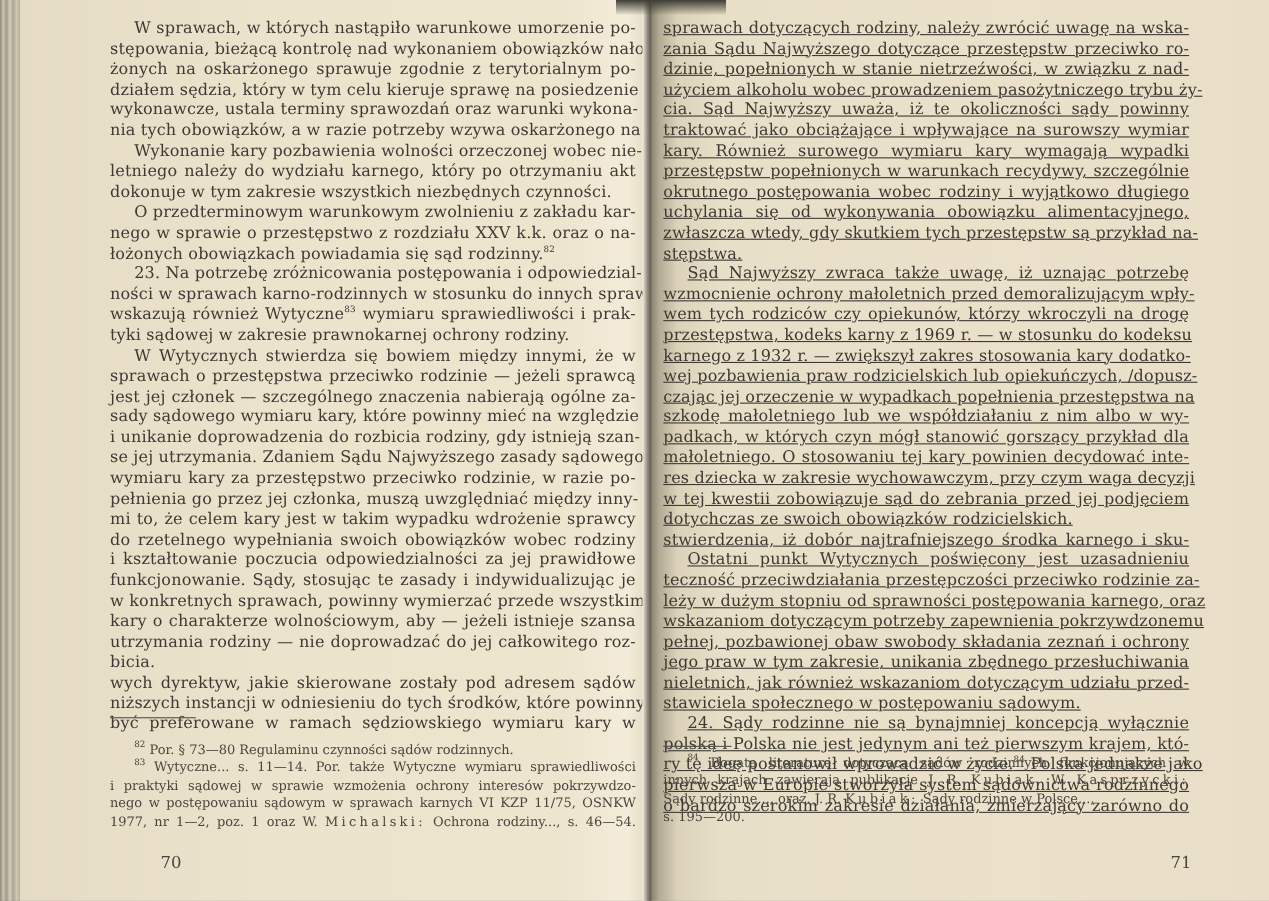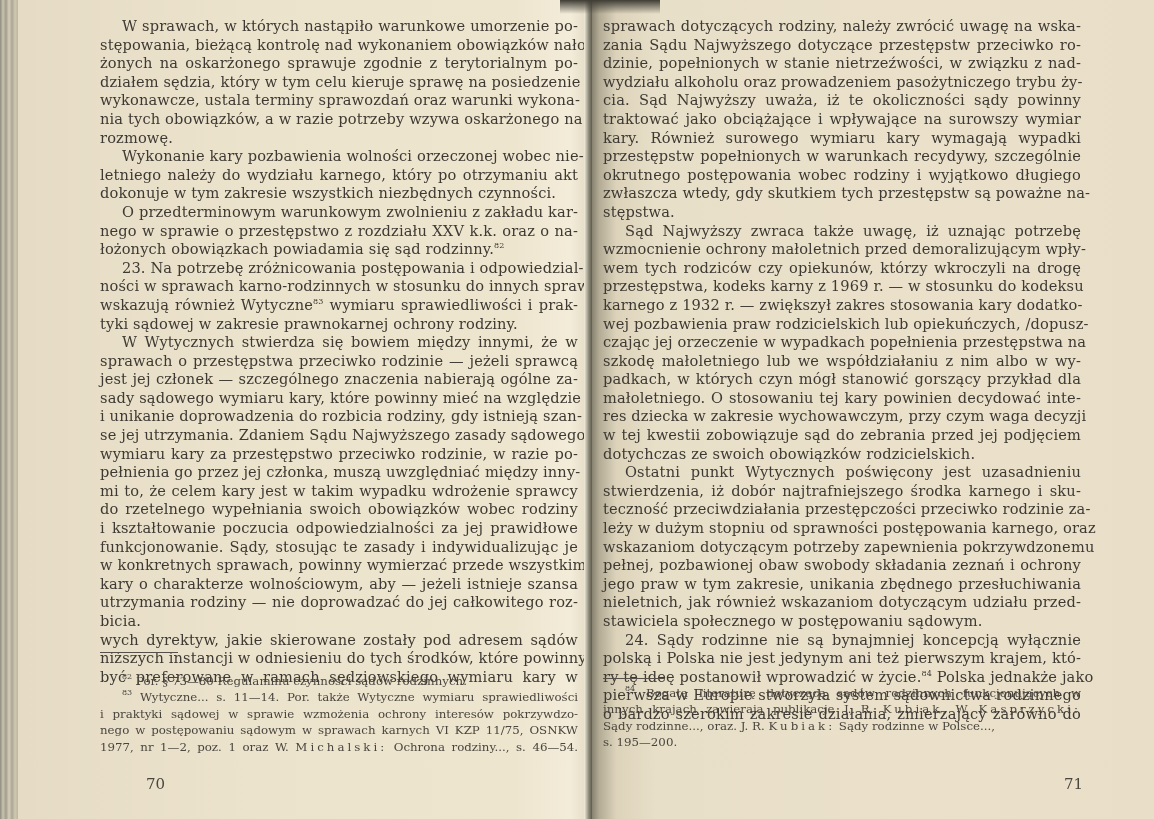--- a/index.html
+++ b/index.html
@@ -32,21 +32,21 @@
   }
   .topshadow {
     position:absolute; left:560px; top:0; width:100px; height:14px;
     background:linear-gradient(180deg,#3f3d35,rgba(60,58,50,0));
   }
   .text {
     position:absolute; font-size:14.6px; line-height:18.6px;
     letter-spacing:0.15px;
   }
   .left-text { left:82px; top:17px; width:478px; }
-  .right-text { left:15px; top:17px; width:478px; }
+  .right-text { left:15px; top:17px; width:478px;text-decoration:underline; }
   .line { white-space:nowrap; text-align:justify; text-align-last:justify; display:block; height:18.6px; }
   .line.last { text-align-last:left; }
   .line.indent { padding-left:22px; }
   sup { font-size:8px; vertical-align:6px; line-height:0; }
   .fn-rule { position:absolute; height:1px; background:#55514a; width:78px; }
   .footnotes { position:absolute; font-size:11.8px; line-height:16.4px; color:#4a463f; }
   .left-fn { left:82px; top:673px; width:478px; }
   .right-fn { left:15px; top:685px; width:478px; }
   .fn .line { height:16.4px; }
   .spaced { letter-spacing:3px; }
@@ -61,21 +61,20 @@
   <div class="edge-left"></div>
 
   <div class="page page-left">
     <div class="text left-text" id="left-body">
         <span class="line indent"><span>W sprawach, w których nastąpiło warunkowe umorzenie po-</span></span>
         <span class="line"><span>stępowania, bieżącą kontrolę nad wykonaniem obowiązków nało-</span></span>
         <span class="line"><span>żonych na oskarżonego sprawuje zgodnie z terytorialnym po-</span></span>
         <span class="line"><span>działem sędzia, który w tym celu kieruje sprawę na posiedzenie</span></span>
         <span class="line"><span>wykonawcze, ustala terminy sprawozdań oraz warunki wykona-</span></span>
         <span class="line"><span>nia tych obowiązków, a w razie potrzeby wzywa oskarżonego na</span></span>
-        <span class="line last"><span>rozmowę.</span></span>
         <span class="line indent"><span>Wykonanie kary pozbawienia wolności orzeczonej wobec nie-</span></span>
         <span class="line"><span>letniego należy do wydziału karnego, który po otrzymaniu akt</span></span>
         <span class="line last"><span>dokonuje w tym zakresie wszystkich niezbędnych czynności.</span></span>
         <span class="line indent"><span>O przedterminowym warunkowym zwolnieniu z zakładu kar-</span></span>
         <span class="line"><span>nego w sprawie o przestępstwo z rozdziału XXV k.k. oraz o na-</span></span>
         <span class="line last"><span>łożonych obowiązkach powiadamia się sąd rodzinny.</span><sup>82</sup></span>
         <span class="line indent"><span>23. Na potrzebę zróżnicowania postępowania i odpowiedzial-</span></span>
         <span class="line"><span>ności w sprawach karno-rodzinnych w stosunku do innych spraw</span></span>
         <span class="line"><span>wskazują również Wytyczne</span><sup>83</sup><span> wymiaru sprawiedliwości i prak-</span></span>
         <span class="line last"><span>tyki sądowej w zakresie prawnokarnej ochrony rodziny.</span></span>
@@ -108,43 +107,44 @@
         <span class="line"><span>1977, nr 1—2, poz. 1 oraz W. </span><span class="spaced">Michalski:</span><span> Ochrona rodziny..., s. 46—54.</span></span>
       </div>
     <div class="pagenum pn-left">70</div>
   </div>
 
   <div class="page page-right">
     <div class="text right-text" id="right-body">
         <span class="line"><span>sprawach dotyczących rodziny, należy zwrócić uwagę na wska-</span></span>
         <span class="line"><span>zania Sądu Najwyższego dotyczące przestępstw przeciwko ro-</span></span>
         <span class="line"><span>dzinie, popełnionych w stanie nietrzeźwości, w związku z nad-</span></span>
-        <span class="line"><span>wydziału alkoholu oraz prowadzeniem pasożytniczego trybu ży-</span></span>
+        <span class="line"><span>użyciem alkoholu wobec prowadzeniem pasożytniczego trybu ży-</span></span>
         <span class="line"><span>cia. Sąd Najwyższy uważa, iż te okoliczności sądy powinny</span></span>
         <span class="line"><span>traktować jako obciążające i wpływające na surowszy wymiar</span></span>
         <span class="line"><span>kary. Również surowego wymiaru kary wymagają wypadki</span></span>
         <span class="line"><span>przestępstw popełnionych w warunkach recydywy, szczególnie</span></span>
         <span class="line"><span>okrutnego postępowania wobec rodziny i wyjątkowo długiego</span></span>
-        <span class="line"><span>zwłaszcza wtedy, gdy skutkiem tych przestępstw są poważne na-</span></span>
+        <span class="line"><span>uchylania się od wykonywania obowiązku alimentacyjnego,</span></span>
+        <span class="line"><span>zwłaszcza wtedy, gdy skutkiem tych przestępstw są przykład na-</span></span>
         <span class="line last"><span>stępstwa.</span></span>
         <span class="line indent"><span>Sąd Najwyższy zwraca także uwagę, iż uznając potrzebę</span></span>
         <span class="line"><span>wzmocnienie ochrony małoletnich przed demoralizującym wpły-</span></span>
         <span class="line"><span>wem tych rodziców czy opiekunów, którzy wkroczyli na drogę</span></span>
         <span class="line"><span>przestępstwa, kodeks karny z 1969 r. — w stosunku do kodeksu</span></span>
         <span class="line"><span>karnego z 1932 r. — zwiększył zakres stosowania kary dodatko-</span></span>
         <span class="line"><span>wej pozbawienia praw rodzicielskich lub opiekuńczych, /dopusz-</span></span>
         <span class="line"><span>czając jej orzeczenie w wypadkach popełnienia przestępstwa na</span></span>
         <span class="line"><span>szkodę małoletniego lub we współdziałaniu z nim albo w wy-</span></span>
         <span class="line"><span>padkach, w których czyn mógł stanowić gorszący przykład dla</span></span>
         <span class="line"><span>małoletniego. O stosowaniu tej kary powinien decydować inte-</span></span>
         <span class="line"><span>res dziecka w zakresie wychowawczym, przy czym waga decyzji</span></span>
         <span class="line"><span>w tej kwestii zobowiązuje sąd do zebrania przed jej podjęciem</span></span>
         <span class="line last"><span>dotychczas ze swoich obowiązków rodzicielskich.</span></span>
+        <span class="line"><span>stwierdzenia, iż dobór najtrafniejszego środka karnego i sku-</span></span>
         <span class="line indent"><span>Ostatni punkt Wytycznych poświęcony jest uzasadnieniu</span></span>
-        <span class="line"><span>stwierdzenia, iż dobór najtrafniejszego środka karnego i sku-</span></span>
         <span class="line"><span>teczność przeciwdziałania przestępczości przeciwko rodzinie za-</span></span>
         <span class="line"><span>leży w dużym stopniu od sprawności postępowania karnego, oraz</span></span>
         <span class="line"><span>wskazaniom dotyczącym potrzeby zapewnienia pokrzywdzonemu</span></span>
         <span class="line"><span>pełnej, pozbawionej obaw swobody składania zeznań i ochrony</span></span>
         <span class="line"><span>jego praw w tym zakresie, unikania zbędnego przesłuchiwania</span></span>
         <span class="line"><span>nieletnich, jak również wskazaniom dotyczącym udziału przed-</span></span>
         <span class="line last"><span>stawiciela społecznego w postępowaniu sądowym.</span></span>
         <span class="line indent"><span>24. Sądy rodzinne nie są bynajmniej koncepcją wyłącznie</span></span>
         <span class="line"><span>polską i Polska nie jest jedynym ani też pierwszym krajem, któ-</span></span>
         <span class="line"><span>ry tę ideę postanowił wprowadzić w życie.</span><sup>84</sup><span> Polska jednakże jako</span></span>

